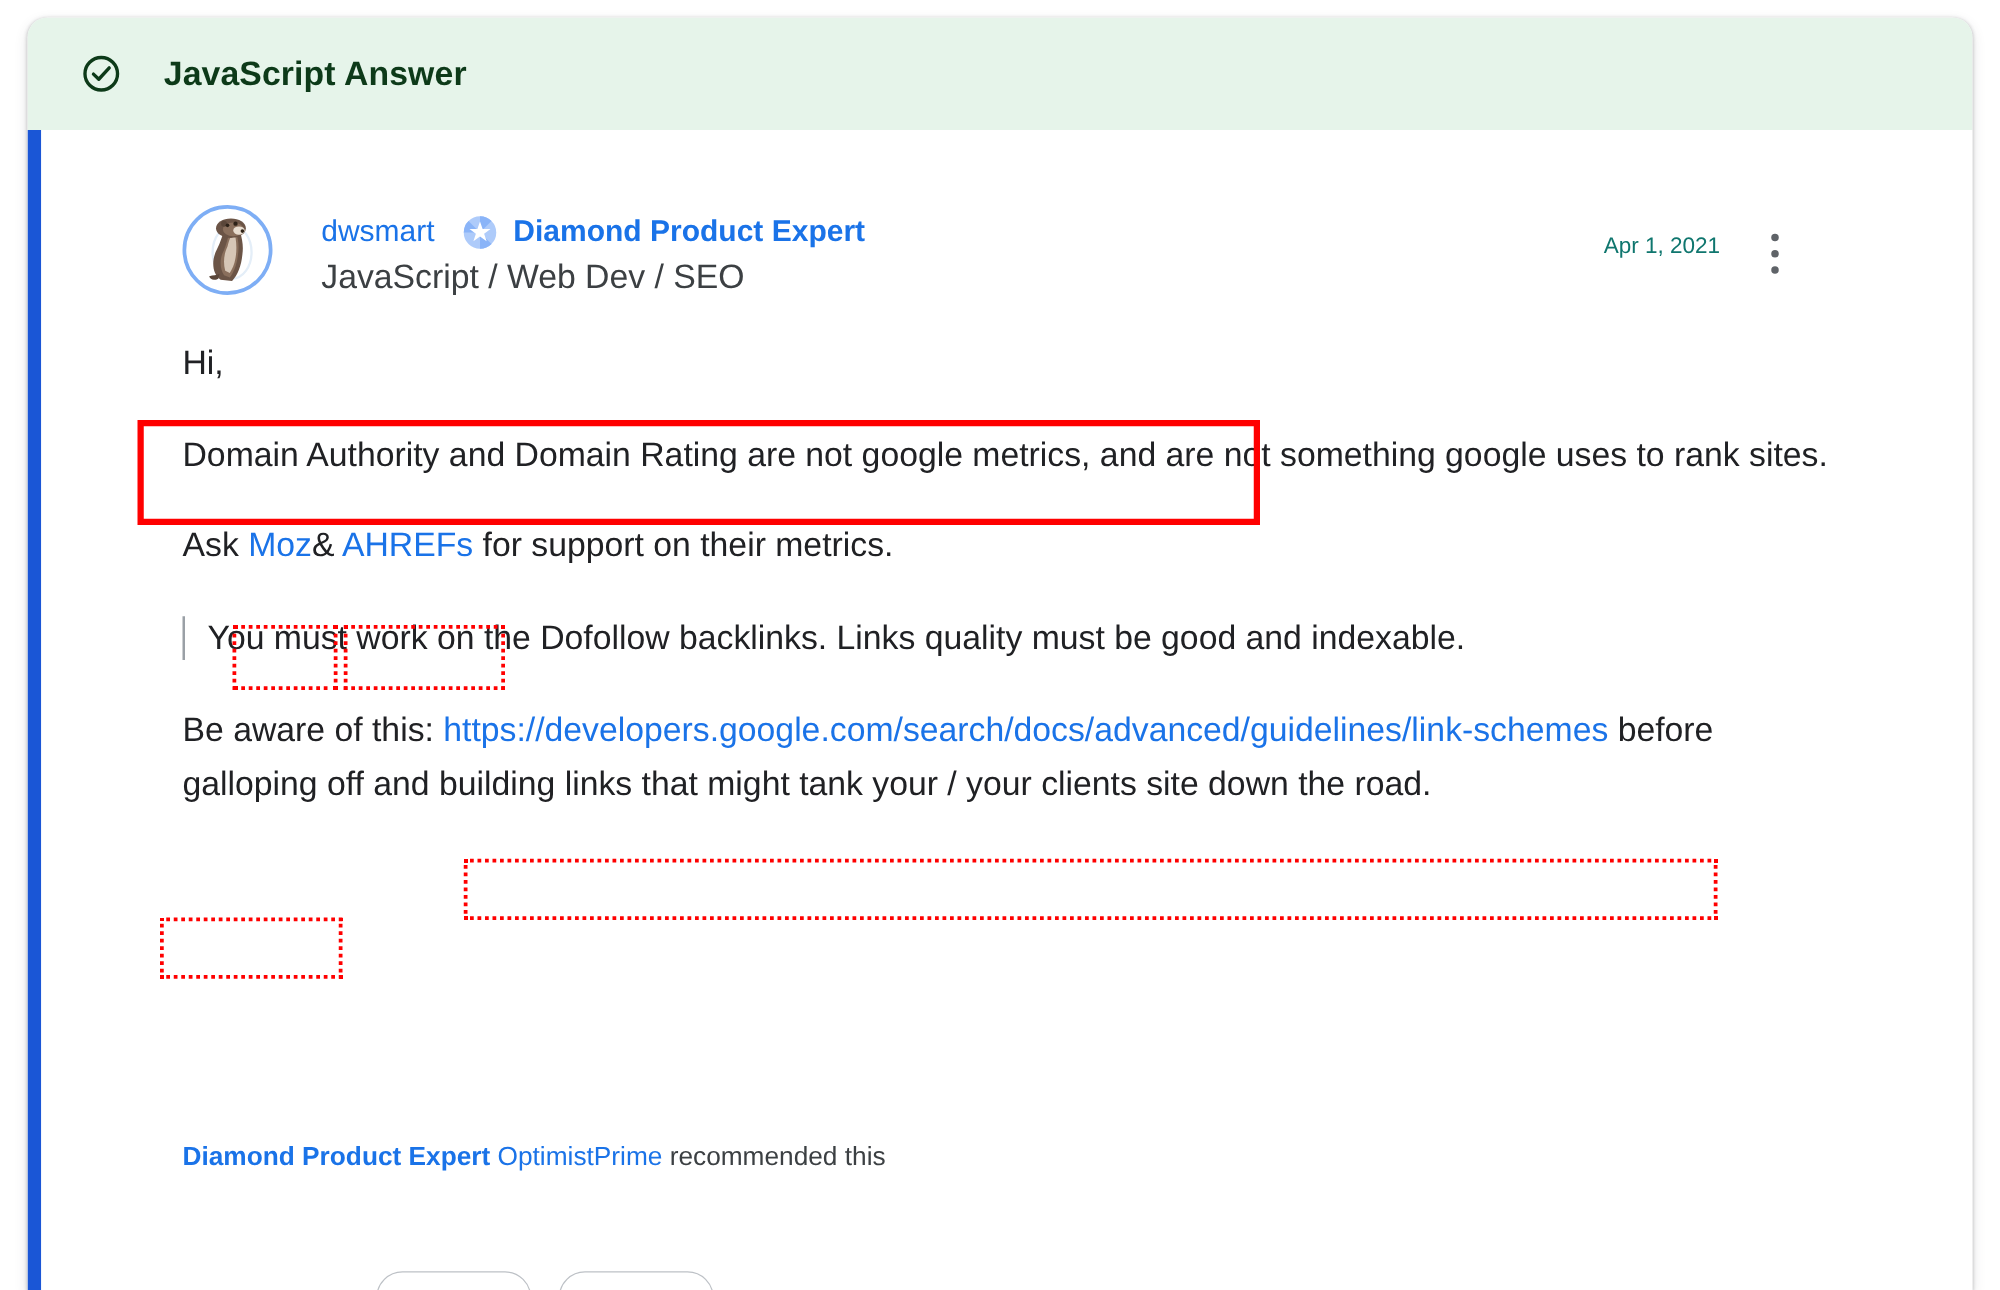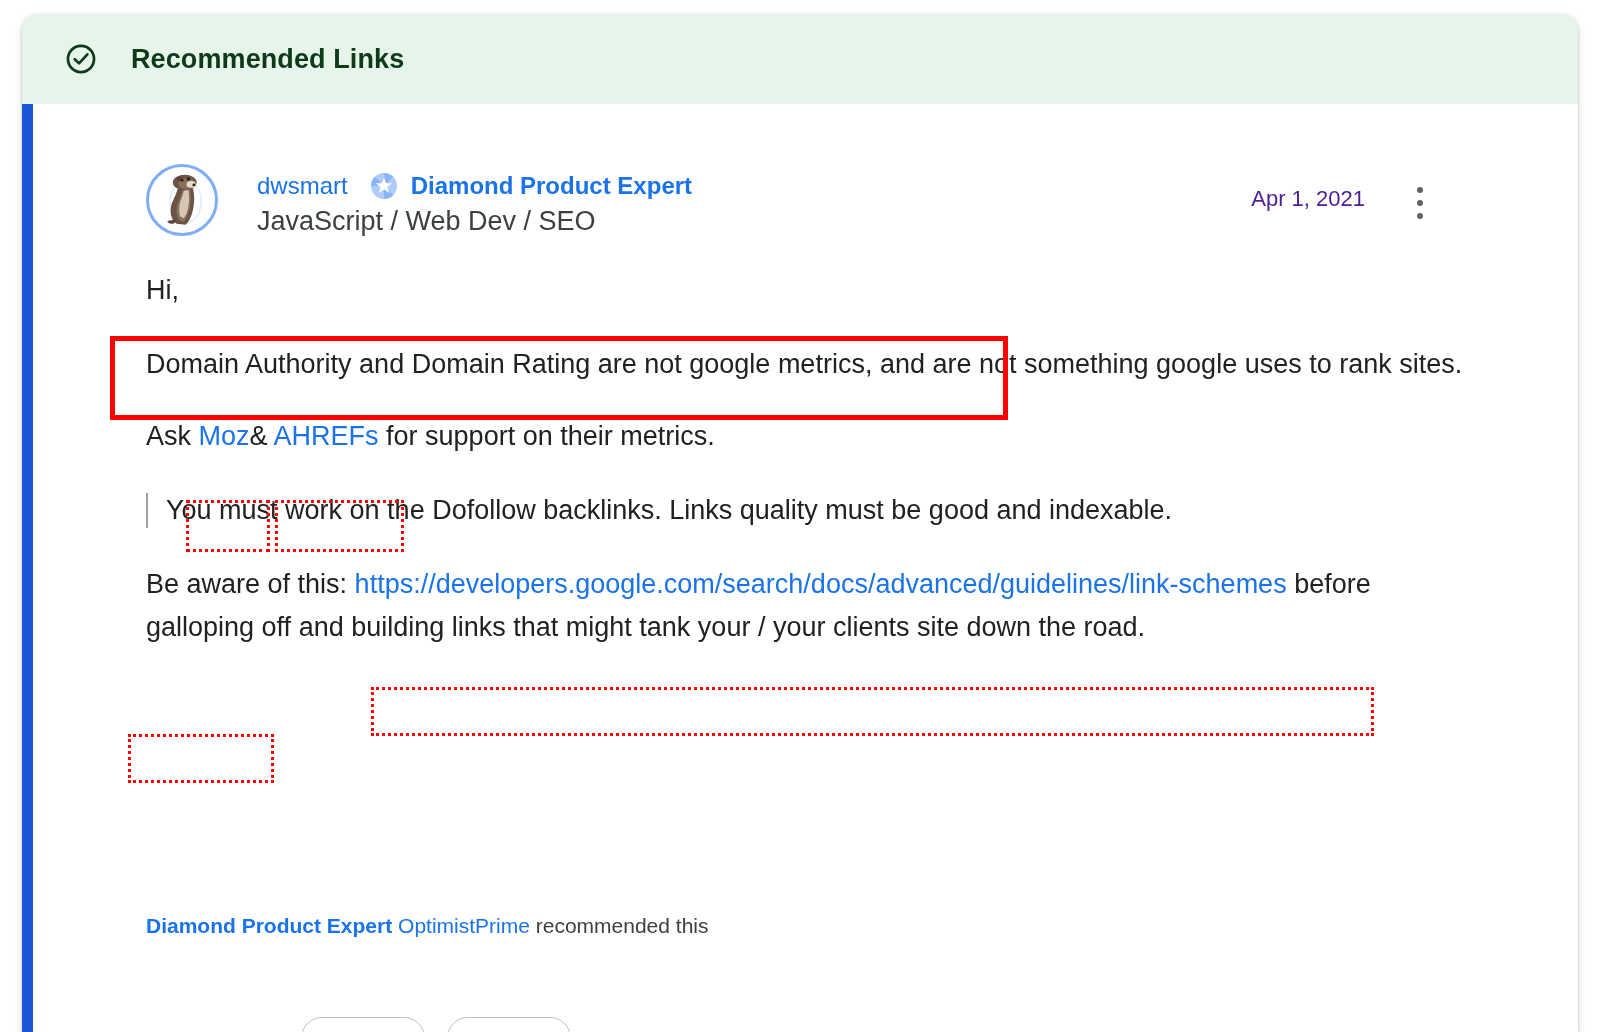--- a/index.html
+++ b/index.html
@@ -133,24 +133,24 @@
   }
   .author-line2 {
     margin-top: 6px;
     font-size: 27px;
     color: #3c4043;
     white-space: nowrap;
   }
 
   .post-date {
     position: absolute;
-    right: 141px;
+    right: 130px;
     top: 24px;
-    font-size: 22px;
-    color: #4c1d95;
+    font-size: 18px;
+    color: #0f766e;
     white-space: nowrap;
   }
   .kebab {
     position: absolute;
     right: 73px;
     top: 22px;
     width: 26px;
     height: 38px;
     display: flex;
     flex-direction: column;
@@ -248,21 +248,21 @@
 
 <div id="stage">
 
   <div class="answer-card">
 
     <div class="rec-banner">
       <svg class="rec-check" viewBox="0 0 24 24">
         <circle cx="12" cy="12" r="9.2" fill="none" stroke="#0d3a19" stroke-width="1.9"></circle>
         <path d="M7.6 12.2 L10.6 15.1 L16.5 8.7" fill="none" stroke="#0d3a19" stroke-width="1.9" stroke-linecap="round" stroke-linejoin="round"></path>
       </svg>
-      <span class="rec-title">Recommended Links</span>
+      <span class="rec-title">JavaScript Answer</span>
     </div>
 
     <div class="accent-bar"></div>
 
     <div class="answer-body">
 
       <div class="author-row">
 
         <div class="avatar">
           <svg viewBox="0 0 72 72">

